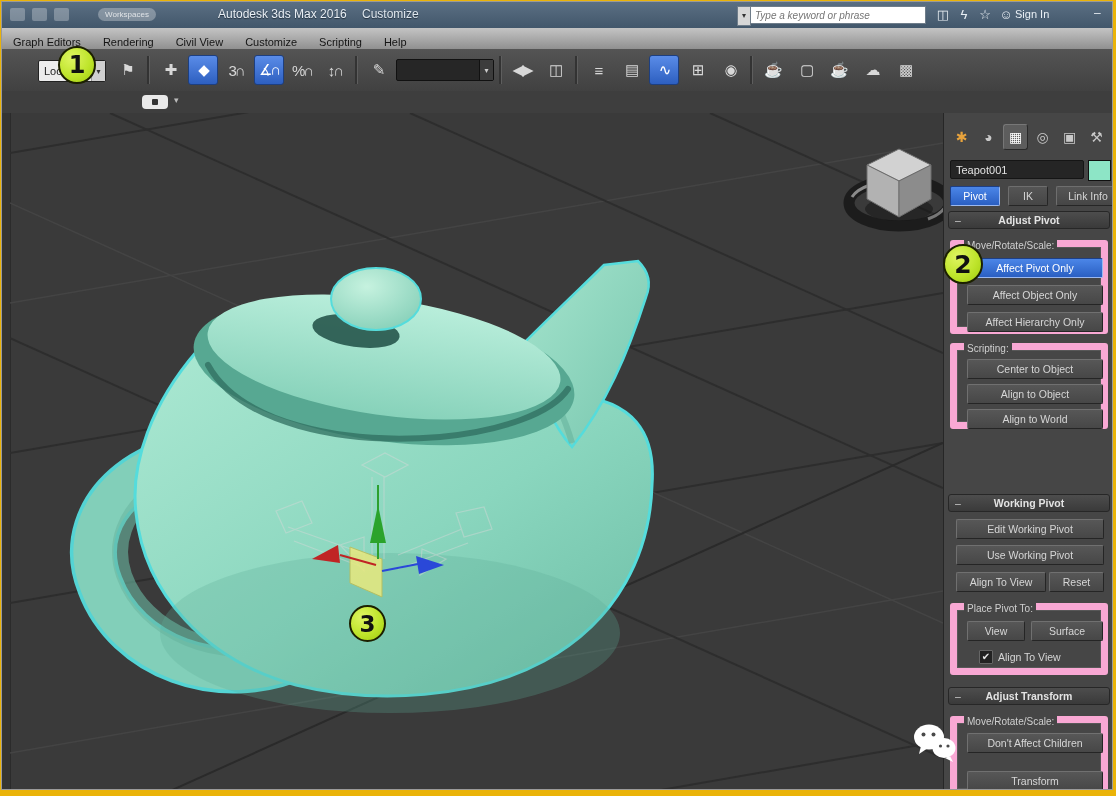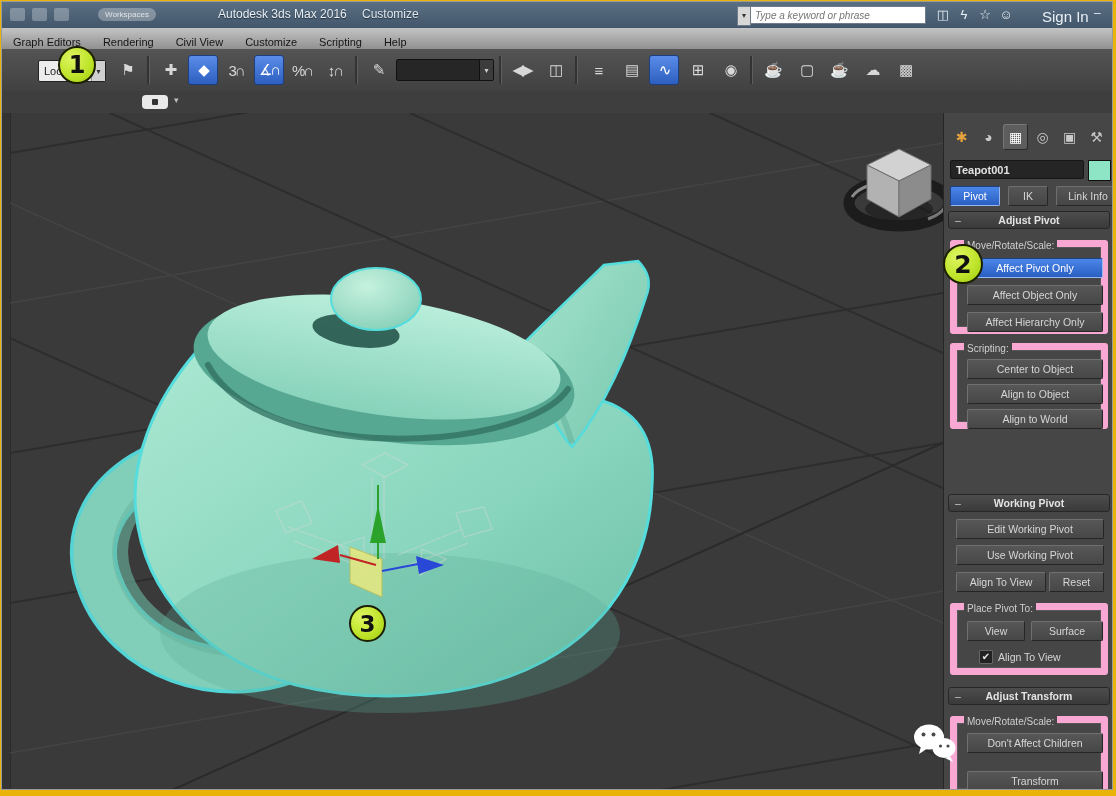--- a/index.html
+++ b/index.html
@@ -13,21 +13,21 @@
   .ws-pill{position:absolute;left:96px;top:6px;width:58px;height:13px;border-radius:7px;
     background:rgba(255,255,255,.30);color:rgba(255,255,255,.75);font-size:8px;line-height:13px;text-align:center;
     filter:blur(.4px);}
   .app-title{position:absolute;left:216px;top:5px;color:#e9eff5;font-size:12px;text-shadow:0 1px 1px #22303d;}
   .doc-title{position:absolute;left:360px;top:5px;color:#dfe7ee;font-size:12px;text-shadow:0 1px 1px #22303d;}
   .search-drop{position:absolute;left:735px;top:4px;width:12px;height:18px;background:#d7d7d7;border:1px solid #6f7d8a;
     color:#333;font-size:8px;text-align:center;line-height:18px;}
   .search-box{position:absolute;left:748px;top:4px;width:176px;height:18px;border:1px solid #6f7d8a;background:#fff;
     font-size:10px;font-style:italic;color:#777;padding:0 4px;box-sizing:border-box;font-family:"Liberation Sans",sans-serif;}
   .tb-ico{position:absolute;top:4px;width:20px;height:18px;color:#e8eef3;font-size:13px;text-align:center;line-height:18px;}
-  .signin{position:absolute;left:1040px;top:6px;color:#eaf0f6;font-size:15px;}
+  .signin{position:absolute;left:1013px;top:6px;color:#eaf0f6;font-size:11px;}
   .minbtn{position:absolute;left:1092px;top:4px;color:#e2e8ee;font-size:12px;}
 
   
   .menubar{position:absolute;left:0;top:26px;width:100%;height:21px;
     background:linear-gradient(#c4c4c4,#909090);border-bottom:1px solid #5c5c5c;display:flex;}
   .menu-item{font-size:11px;color:#141414;line-height:21px;padding:4px 11px;}
 
   
   .toolbar{position:absolute;left:0;top:47px;width:100%;height:42px;
     background:linear-gradient(#545454,#414141);border-bottom:1px solid #303030;}
@@ -58,21 +58,21 @@
   .vp-leftstrip{position:absolute;left:0;top:0;width:8px;height:100%;background:#343434;border-right:1px solid #2b2b2b;}
 
   
   .cpanel{position:absolute;left:941px;top:111px;width:172px;height:678px;background:#464646;border-left:1px solid #262626;box-sizing:border-box;}
   .cp-tabs{position:absolute;left:5px;top:11px;display:flex;gap:2px;}
   .cp-tab{width:25px;height:26px;display:flex;align-items:center;justify-content:center;font-size:14px;color:#c9c9c9;
     border-radius:3px;}
   .cp-tab.active{background:#5d5d5d;border:1px solid #777;border-bottom-color:#2a2a2a;border-right-color:#2a2a2a;box-sizing:border-box;color:#fff;}
   .cp-tab.create{color:#e8a33c;}
   .name-field{position:absolute;left:6px;top:47px;width:134px;height:19px;background:#252525;border:1px solid #151515;
-    border-radius:2px;color:#e2e2e2;font-size:11px;line-height:19px;padding-left:5px;box-sizing:border-box;font-weight:bold;}
+    border-radius:2px;color:#e2e2e2;font-size:11px;line-height:19px;padding-left:5px;box-sizing:border-box;}
   .color-swatch{position:absolute;left:144px;top:47px;width:21px;height:19px;background:#8de5c6;border:1px solid #101010;}
   .mode-tabs{position:absolute;left:6px;top:73px;display:flex;gap:8px;}
   .mode-tab{height:20px;font-size:10.5px;display:flex;align-items:center;justify-content:center;border-radius:2px;
     background:linear-gradient(#555,#464646);border:1px solid;border-color:#6e6e6e #262626 #262626 #6e6e6e;color:#d5d5d5;box-sizing:border-box;}
   .mode-tab.active{background:linear-gradient(#4b86e8,#2a5fc2);color:#fff;border-color:#1d3f86 #9ab8f0 #9ab8f0 #1d3f86;}
 
   .rollout{position:absolute;left:4px;width:162px;height:18px;background:linear-gradient(#4d4d4d,#3a3a3a);
     border:1px solid #272727;border-radius:3px;color:#e3e3e3;font-size:10.5px;font-weight:bold;
     display:flex;align-items:center;justify-content:center;box-sizing:border-box;}
   .rollout .minus{position:absolute;left:6px;font-weight:normal;color:#ccc;}

